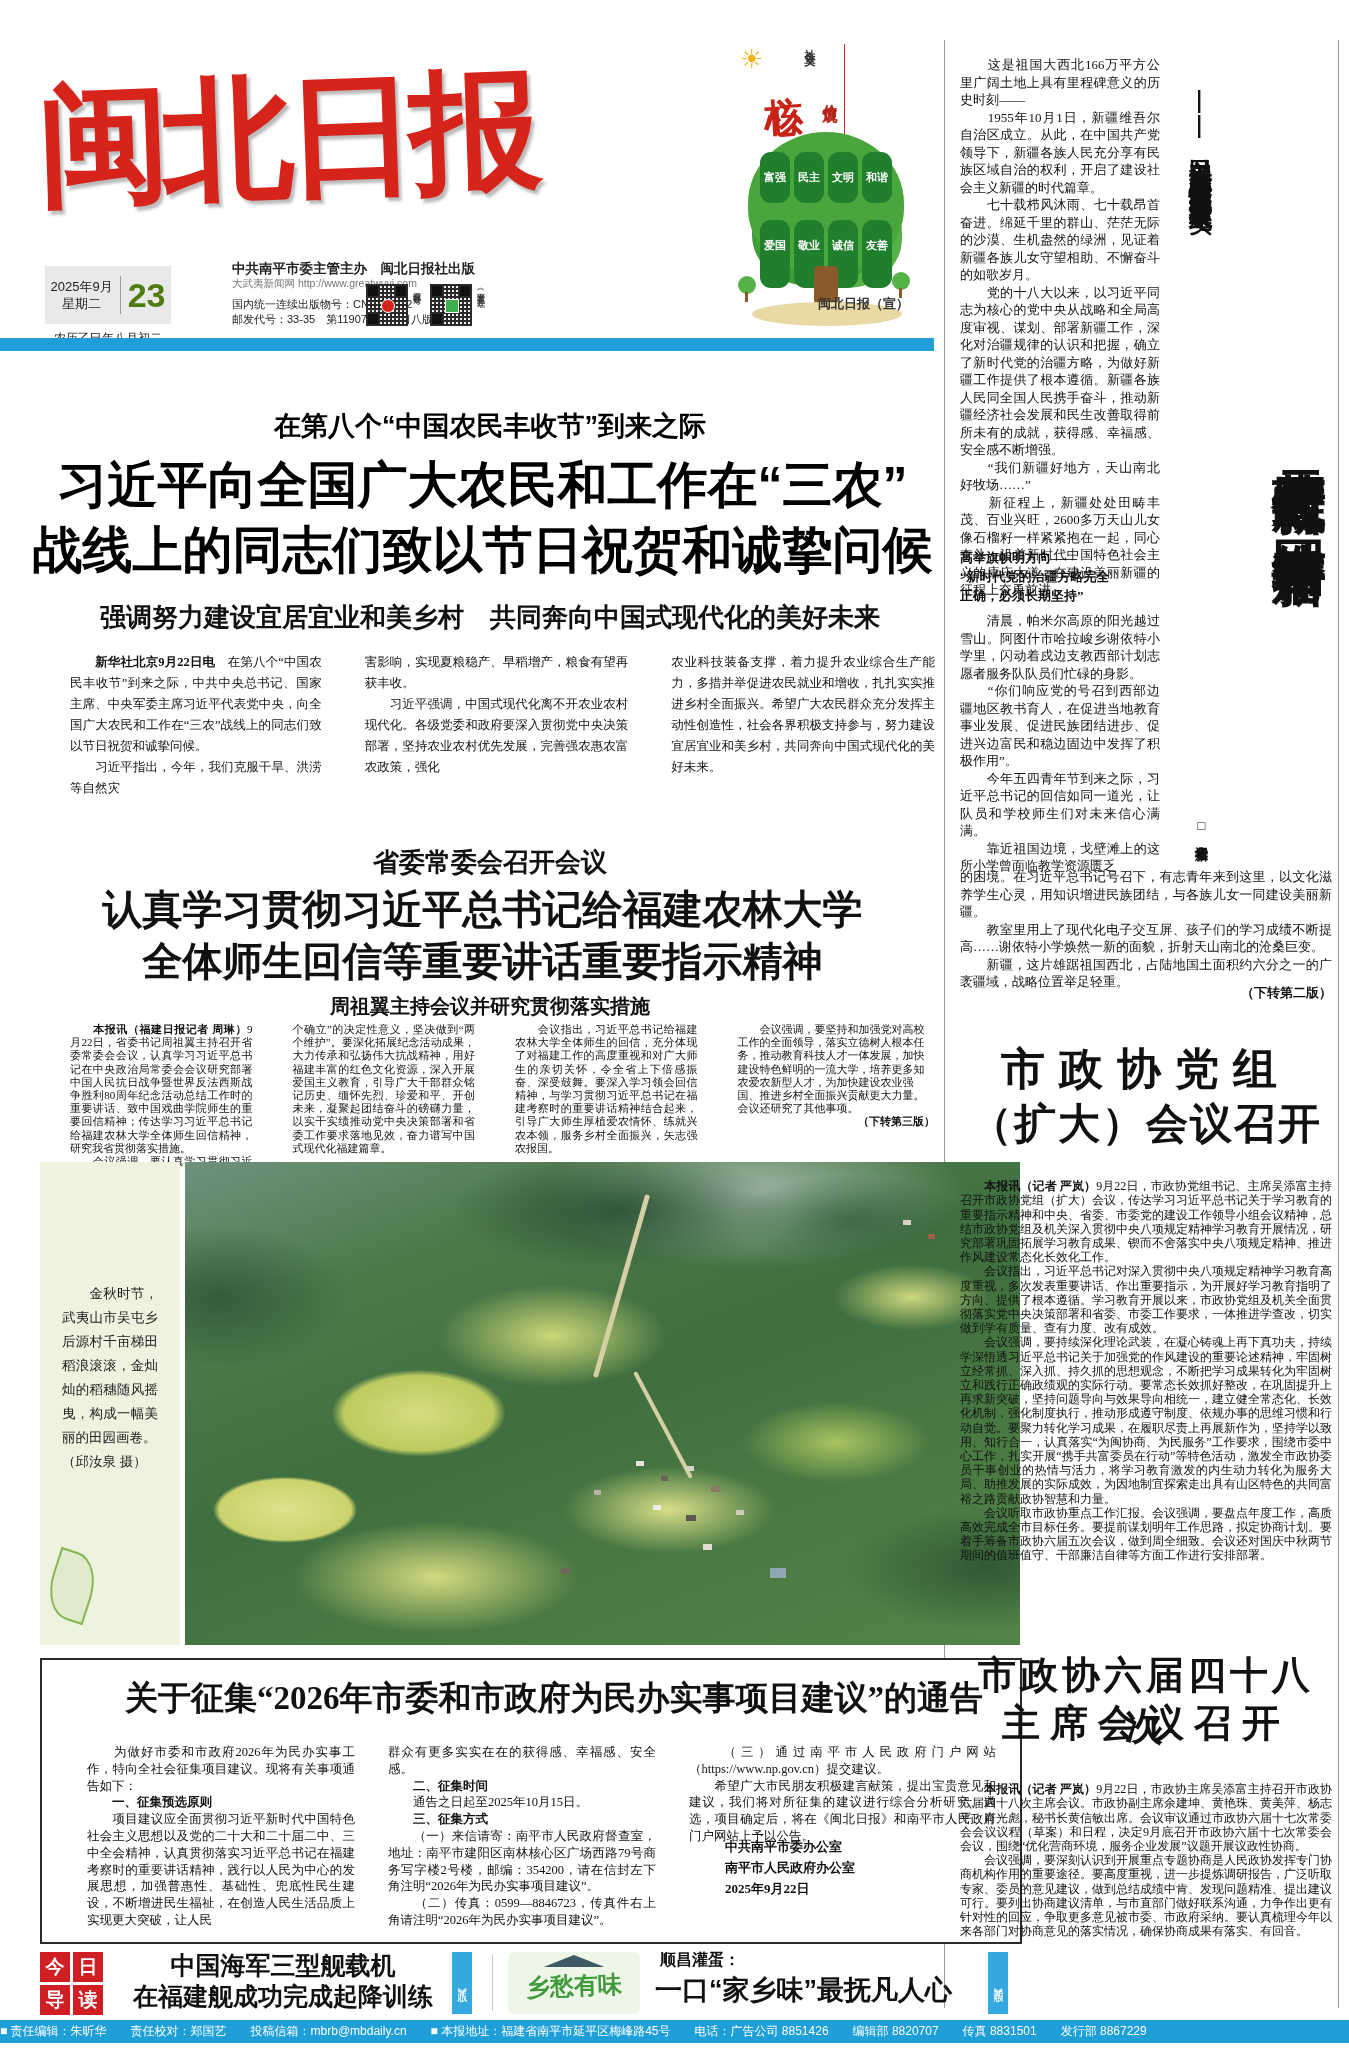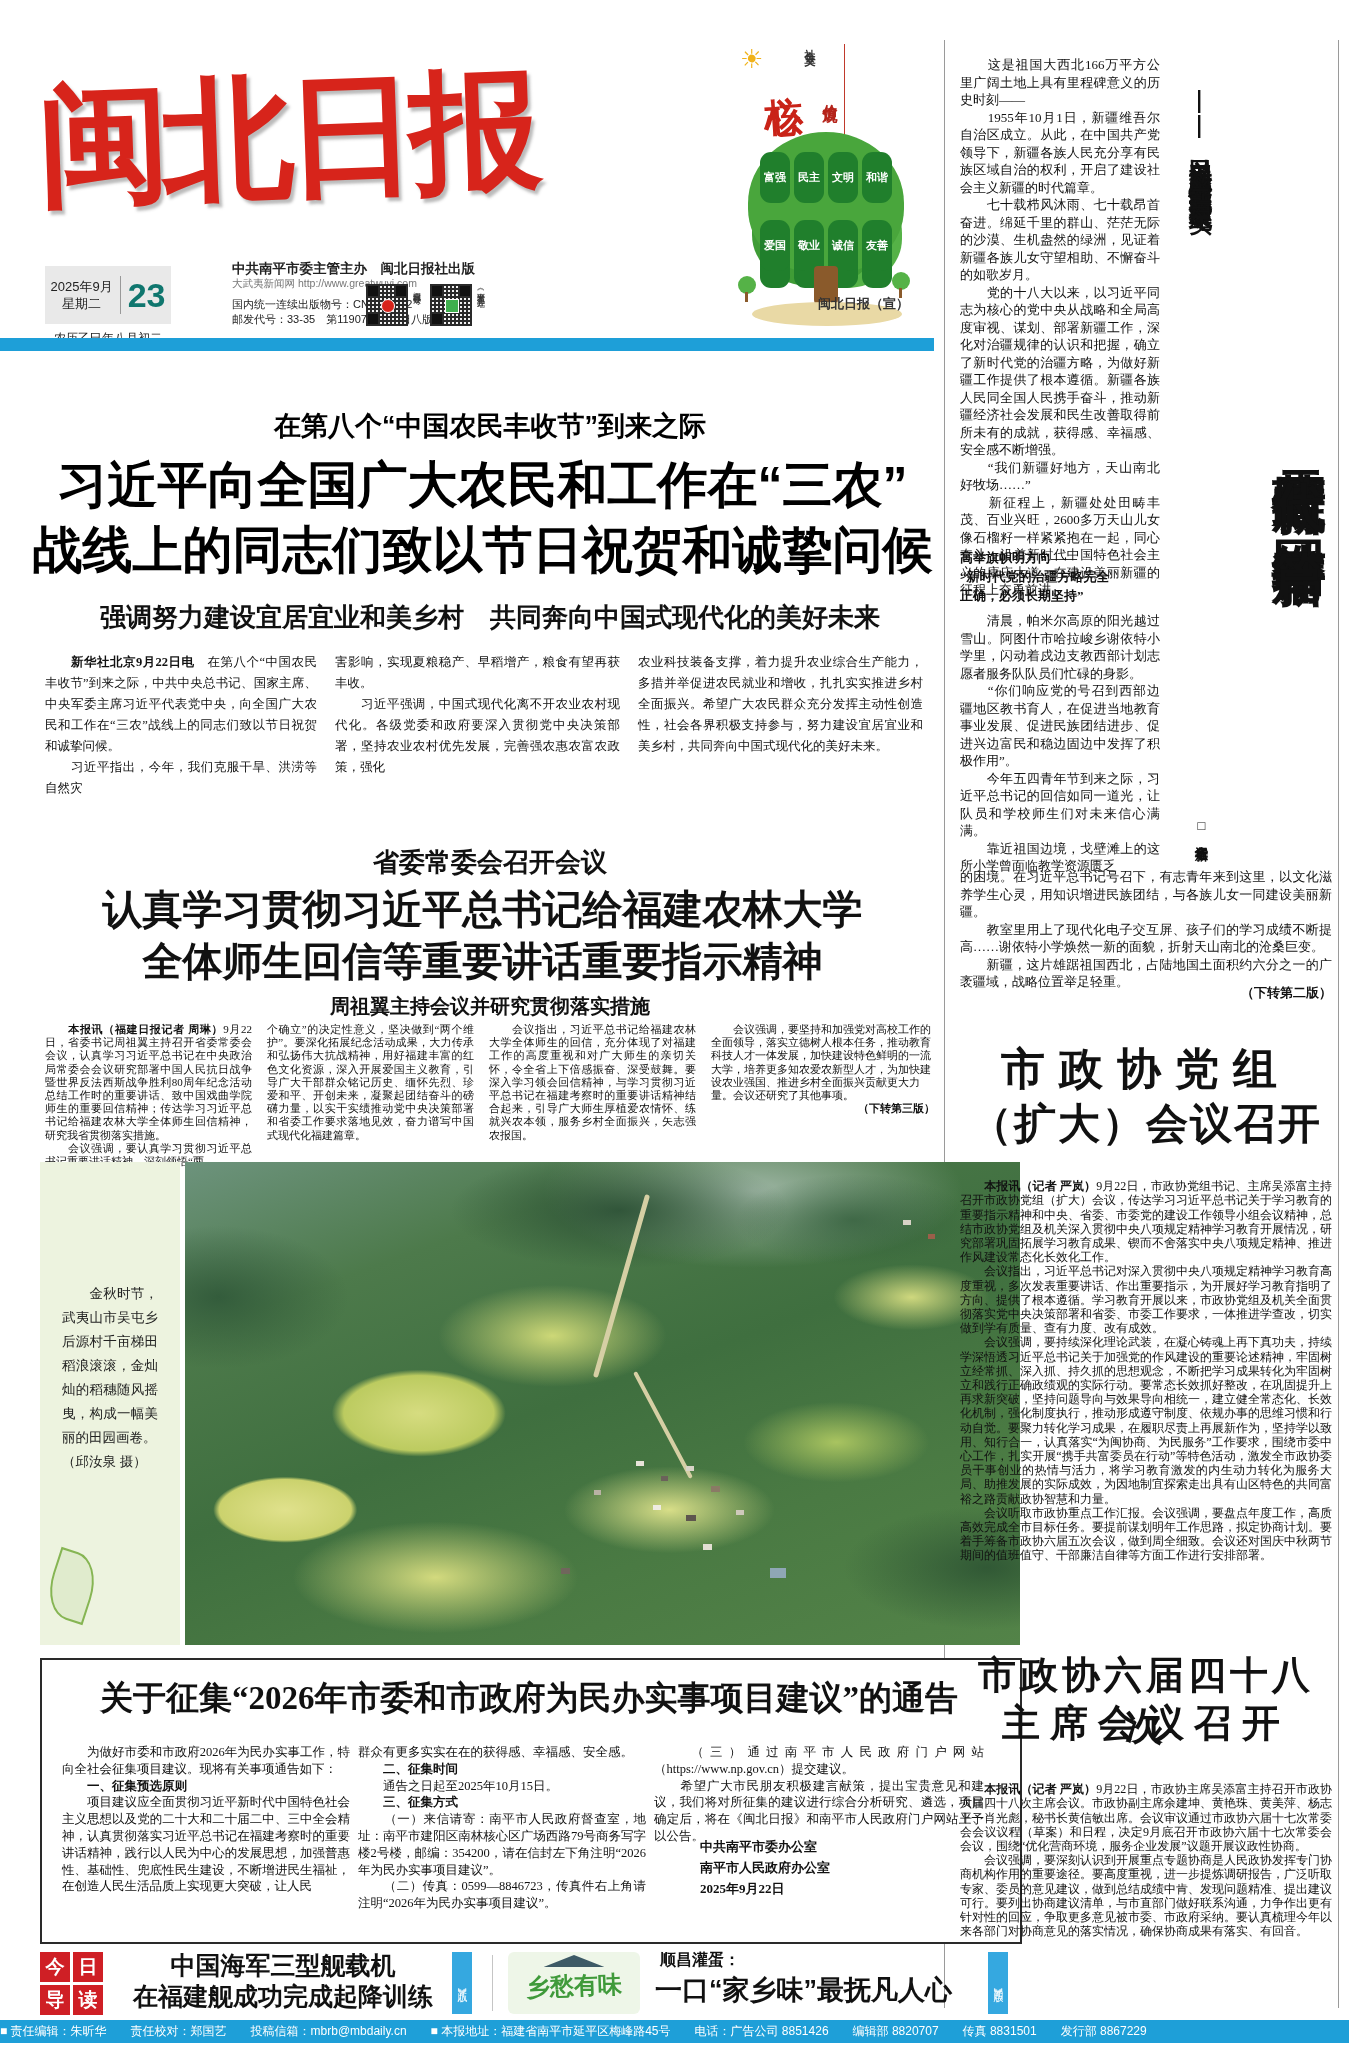--- a/index.html
+++ b/index.html
@@ -1,31 +1,31 @@
 <!DOCTYPE html>
 <html><head>
 <meta charset="utf-8">
 <style>
   html,body{margin:0;padding:0;background:#888;}
   #page{position:relative;width:1349px;height:2054px;background:#fff;margin:0 auto;
         font-family:"Liberation Sans",sans-serif;color:#111;overflow:hidden;}
   .abs{position:absolute;}
-  .serif{font-family:"Liberation Serif",serif;}
+  .serif{font-family:"Liberation Serif",serif;margin-left:25px;}
   .jc{text-align:justify;white-space:pre-line;}
   .ctr{text-align:center;}
   .b{font-weight:bold;}
   
   #masthead{left:38px;top:38px;width:505px;height:205px;color:#d7241b;font-weight:900;
             font-size:132px;line-height:200px;letter-spacing:-8px;transform:rotate(-2deg);
             text-shadow:3px 4px 3px rgba(60,60,60,.35), -1px -1px 0 #fff;}
   
   #datebox{left:45px;top:266px;width:126px;height:58px;background:#e9e9e9;display:flex;align-items:center;justify-content:center;gap:7px;}
   #datebox .ym{font-size:13px;line-height:17px;text-align:center;color:#222;}
   #datebox .sep{width:1px;height:38px;background:#999;}
-  #datebox .day{font-size:34px;font-weight:900;color:#0f766e;}
+  #datebox .day{font-size:34px;font-weight:900;color:#4d7c0f;}
   #lunar{left:45px;top:330px;width:126px;font-size:12px;text-align:center;color:#222;}
   
   .publ{color:#222;}
   
   .qr{width:42px;height:42px;position:absolute;
       background:
        linear-gradient(#111,#111) 2px 2px/10px 10px no-repeat,
        linear-gradient(#111,#111) 30px 2px/10px 10px no-repeat,
        linear-gradient(#111,#111) 2px 30px/10px 10px no-repeat,
        repeating-linear-gradient(0deg,#2a2a2a 0 2px,transparent 2px 4px),

